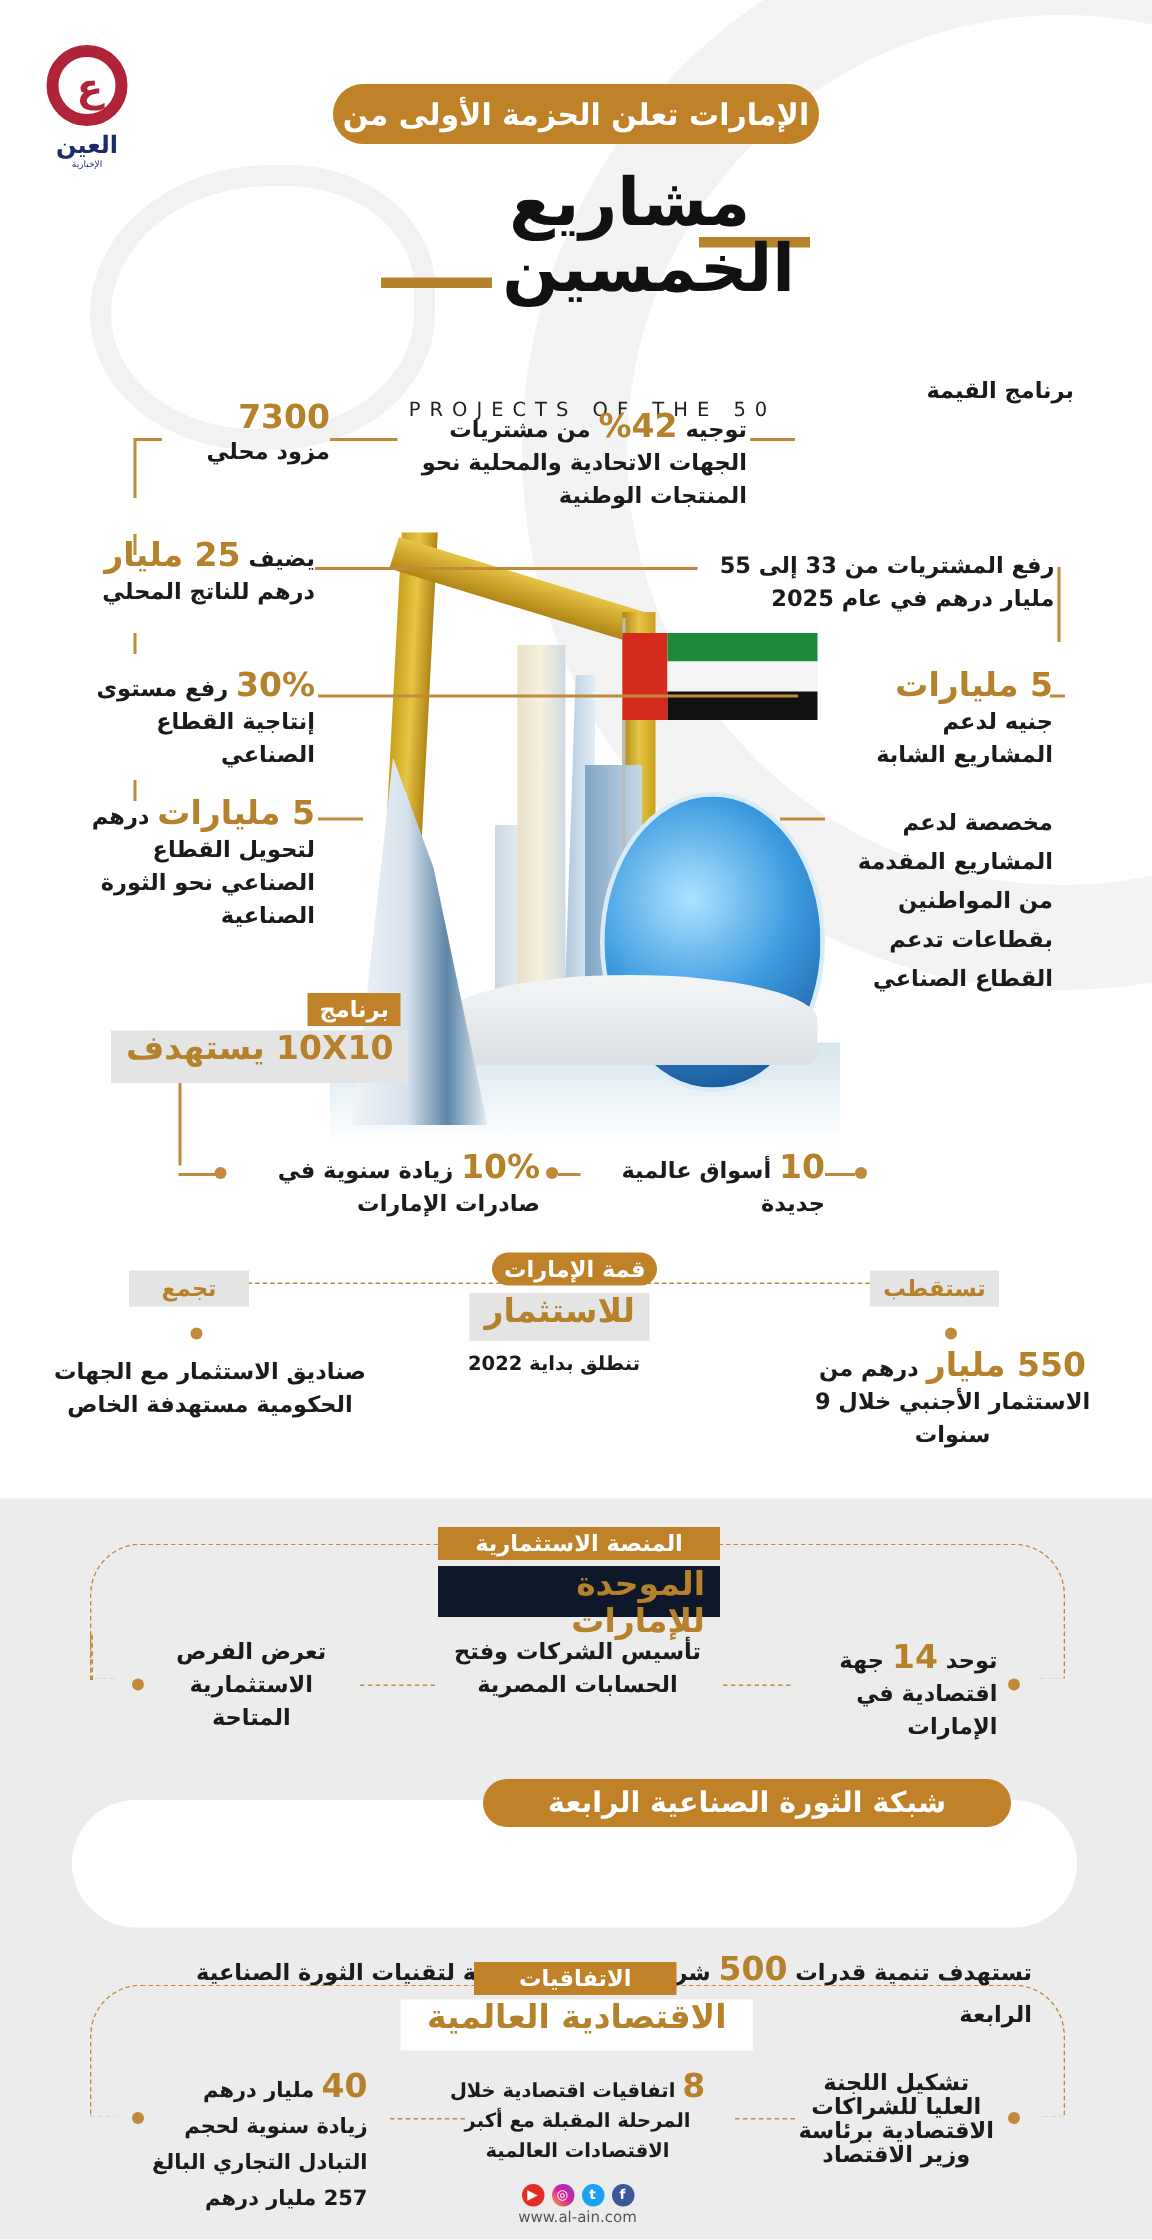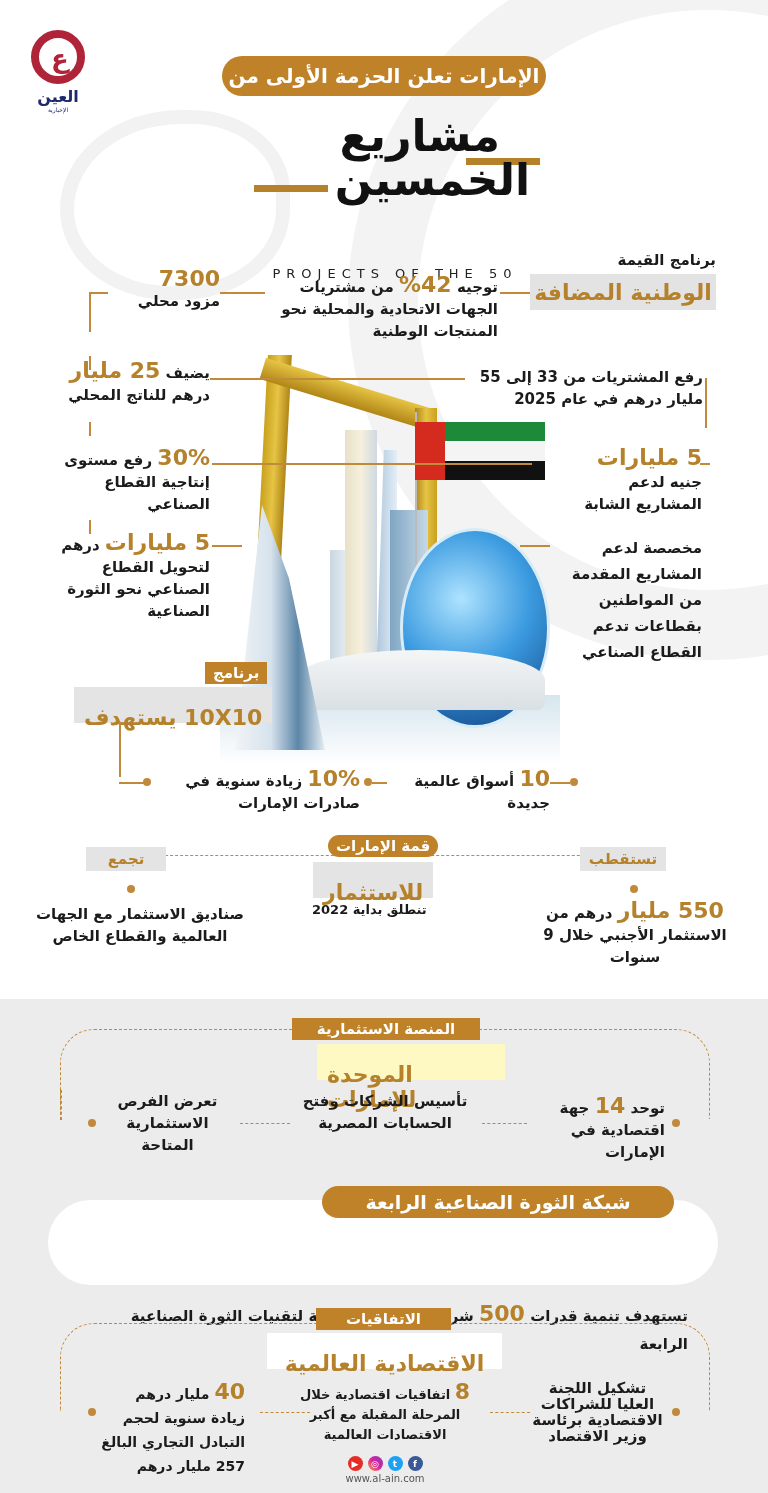--- a/index.html
+++ b/index.html
@@ -50,21 +50,21 @@
   .dome { position:absolute; left:85px; top:300px; width:250px; height:60px; border-radius:50% 50% 8px 8px; background:linear-gradient(180deg,#f4f6f7,#d9dfe3); }
   .water { position:absolute; left:10px; top:345px; width:340px; height:70px; background:linear-gradient(180deg,#d6e6ee,#ffffff); }
   .flag { position:absolute; left:205px; top:72px; width:130px; height:58px; }
   .flag .red { position:absolute; left:0; top:0; width:30px; height:58px; background:#d52b1e; }
   .flag .g { position:absolute; left:30px; top:0; width:100px; height:19px; background:#1d8a3a; }
   .flag .w { position:absolute; left:30px; top:19px; width:100px; height:20px; background:#f4f4f4; }
   .flag .b { position:absolute; left:30px; top:39px; width:100px; height:19px; background:#111; }
   .pole { position:absolute; left:205px; top:62px; width:2px; height:240px; background:#bbb; }
 
   .tag-small { font-size:15px; font-weight:bold; padding:2px 8px; direction:rtl; }
-  .tag-big { font-size:22px; font-weight:bold; color:#b5812b; padding:18px 10px; direction:rtl; }
+  .tag-big { font-size:22px; font-weight:bold; color:#b5812b; padding:0 10px; direction:rtl; }
 
   .grey-sec { left:0; top:999px; width:768px; height:494px; background:#ececec; }
   .dash-h { position:absolute; height:0; border-top:1.5px dashed #c08a3a; }
   .dash-box { position:absolute; border:1.5px dashed #c08a3a; border-bottom:none; border-radius:34px 34px 0 0; }
   .dash-loop { position:absolute; border:1.5px dashed #c08a3a; border-top:none; }
   .white-pill { left:48px; top:1200px; width:670px; height:85px; background:#fff; border-radius:45px; }
   .social { display:flex; gap:5px; justify-content:center; }
   .social span { width:15px; height:15px; border-radius:50%; color:#fff; font-size:9px; font-weight:bold; display:flex; align-items:center; justify-content:center; }
 </style>
 </head>
@@ -86,21 +86,20 @@
   <div class="abs title-block">
     <div class="title-line1">مشاريع</div>
     <div class="title-bar1"></div>
     <div class="title-line2">الخمسين</div>
     <div class="title-bar2"></div>
   </div>
   <div class="abs top-pill bg-gold">الإمارات تعلن الحزمة الأولى من</div>
   <div class="abs subtitle">PROJECTS OF THE 50</div>
 
   <div class="abs prog-label">برنامج القيمة</div>
-  <div class="abs prog-title">الوطنية المضافة</div>
 
   <div class="abs illus">
     <div class="water"></div>
     <div class="frame-l"></div>
     <div class="frame-t"></div>
     <div class="frame-r"></div>
     <div class="tower4"></div>
     <div class="tower1"></div>
     <div class="tower2"></div>
     <div class="tower3"></div>
@@ -168,38 +167,38 @@
     <span class="num">10%</span> <span>زيادة سنوية في صادرات الإمارات</span>
   </div>
 
   <div class="dash-h" style="left:150px;top:855px;width:480px;"></div>
   <div class="abs tag-small bg-gold" style="left:328px;top:835px;border-radius:11px;">قمة الإمارات</div>
   <div class="abs tag-big bg-grey" style="left:313px;top:862px;height:32px;">للاستثمار</div>
   <div class="abs" style="left:312px;top:902px;font-size:13px;font-weight:bold;direction:rtl;">تنطلق بداية 2022</div>
 
   <div class="abs bg-grey" style="left:86px;top:847px;width:80px;height:24px;font-size:15px;font-weight:bold;color:#b5812b;display:flex;align-items:center;justify-content:center;direction:rtl;">تجمع</div>
   <div class="dot" style="left:127px;top:885px;"></div>
-  <div class="abs txt" style="left:20px;top:903px;width:240px;text-align:center;">صناديق الاستثمار مع الجهات العالمية والقطاع الخاص</div>
+  <div class="abs txt" style="left:20px;top:903px;width:240px;text-align:center;">صناديق الاستثمار مع الجهات الحكومية مستهدفة الخاص</div>
 
   <div class="abs bg-grey" style="left:580px;top:847px;width:86px;height:24px;font-size:15px;font-weight:bold;color:#b5812b;display:flex;align-items:center;justify-content:center;direction:rtl;">تستقطب</div>
   <div class="dot" style="left:630px;top:885px;"></div>
   <div class="abs txt" style="left:530px;top:900px;width:210px;text-align:center;">
     <span class="num">550 مليار</span> <span>درهم من الاستثمار الأجنبي خلال 9 سنوات</span>
   </div>
 
   <div class="abs grey-sec"></div>
 
   <div class="dash-box" style="left:60px;top:1029px;width:650px;height:90px;"></div>
   <div class="dash-loop" style="left:60px;top:1090px;width:0;height:30px;border-left:1.5px dashed #c08a3a;"></div>
   <div class="dash-h" style="left:240px;top:1123px;width:50px;"></div>
   <div class="dash-h" style="left:482px;top:1123px;width:45px;"></div>
   <div class="dot" style="left:88px;top:1119px;"></div>
   <div class="dot" style="left:672px;top:1119px;"></div>
   <div class="abs tag-small bg-gold" style="left:292px;top:1018px;width:188px;text-align:center;">المنصة الاستثمارية</div>
-  <div class="abs tag-big" style="left:292px;top:1044px;width:188px;height:34px;background:#fef9c3;text-align:left;margin-left:25px;">الموحدة للإمارات</div>
+  <div class="abs tag-big" style="left:292px;top:1044px;width:188px;height:34px;background:#0f172a;text-align:right;">الموحدة للإمارات</div>
   <div class="abs txt" style="left:530px;top:1095px;width:135px;">
     <span>توحد</span> <span class="num">14</span> <span>جهة اقتصادية في الإمارات</span>
   </div>
   <div class="abs txt" style="left:290px;top:1090px;width:190px;text-align:center;">تأسيس الشركات وفتح الحسابات المصرية</div>
   <div class="abs txt" style="left:100px;top:1090px;width:135px;text-align:center;">تعرض الفرص الاستثمارية المتاحة</div>
 
   <div class="abs white-pill"></div>
   <div class="abs bg-gold" style="left:322px;top:1186px;width:352px;height:32px;border-radius:16px;font-size:19px;font-weight:bold;display:flex;align-items:center;justify-content:center;direction:rtl;">شبكة الثورة الصناعية الرابعة</div>
   <div class="abs txt" style="left:90px;top:1300px;width:598px;line-height:28px;">
     <span>تستهدف تنمية قدرات</span> <span class="num">500</span> <span>شركة وطنية مستهدفة لتقنيات الثورة الصناعية الرابعة</span>

